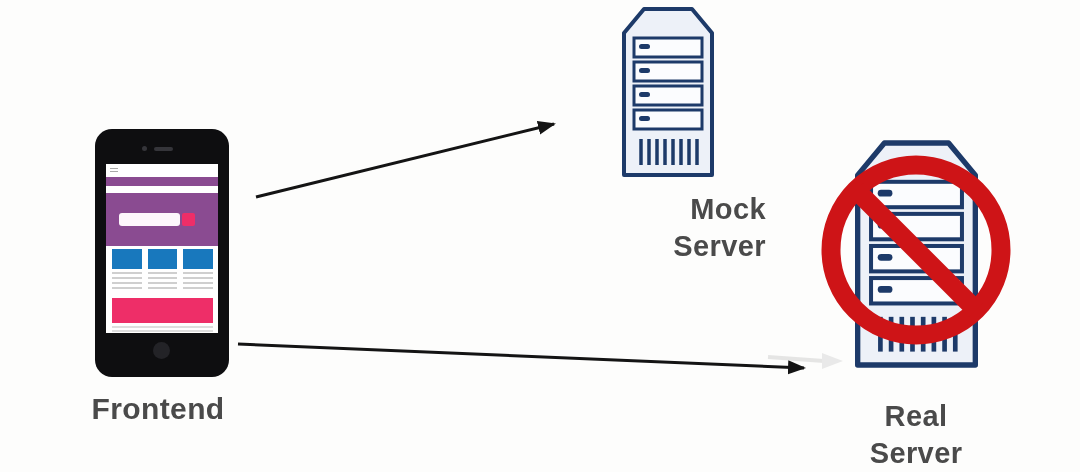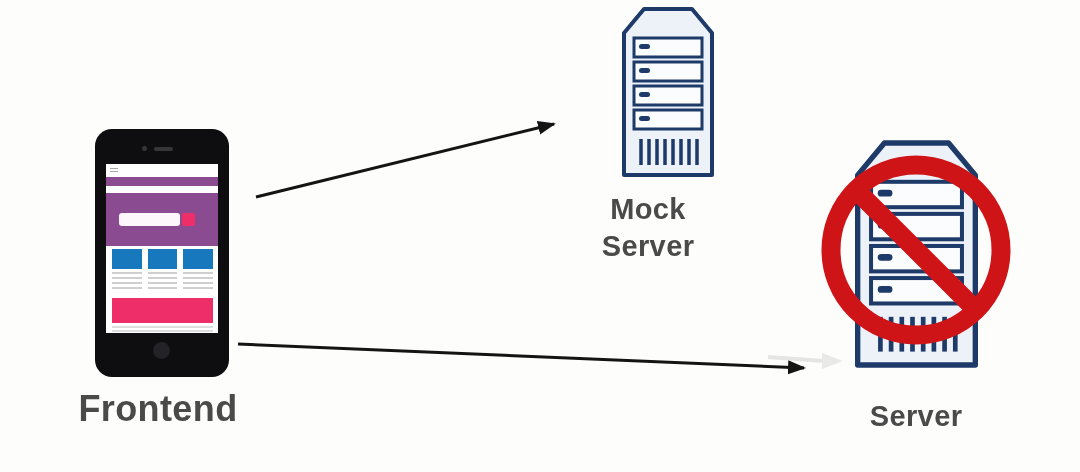--- a/index.html
+++ b/index.html
@@ -3,22 +3,22 @@
 <meta charset="utf-8">
 <style>
   html,body{margin:0;padding:0;background:#fdfdfc;}
   .canvas{position:relative;width:1080px;height:472px;background:#fdfdfc;
           font-family:"Liberation Sans",sans-serif;overflow:hidden;}
   .layer{position:absolute;left:0;top:0;pointer-events:none;}
 
   
   .node-label{position:absolute;text-align:center;font-weight:700;font-size:29px;
               line-height:37px;color:var(--c-label_text);letter-spacing:.4px;}
-  .label-frontend{left:18px;top:390px;width:280px;font-size:36px;line-height:38px;text-align:center;}
-  .label-mock{left:548px;top:191px;width:200px;}
+  .label-frontend{left:18px;top:390px;width:280px;font-size:30px;line-height:38px;text-align:center;}
+  .label-mock{left:566px;top:191px;width:200px;text-align:right;}
   .label-real{left:816px;top:398px;width:200px;}
   .node-label span{display:block;}
 
   
   .phone{position:absolute;left:95px;top:129px;width:134px;height:248px;
          background:var(--c-phone_black);border-radius:17px;}
   .cam{position:absolute;left:47px;top:17px;width:5px;height:5px;border-radius:50%;background:#35353a;}
   .speaker{position:absolute;left:59px;top:18px;width:19px;height:4px;border-radius:2px;background:#35353a;}
   .home{position:absolute;left:58px;top:213px;width:17px;height:17px;border-radius:50%;background:#232327;}
   .screen{position:absolute;left:11px;top:35px;width:112px;height:169px;background:#fff;overflow:hidden;}
@@ -145,16 +145,17 @@
   <svg class="real-server-svg" width="196" height="234" viewBox="0 0 196 234">
     <g>
       <use href="#server" x="37" y="2" width="123" height="228"></use>
     </g>
     <g fill="none" stroke="var(--c-red)">
       <circle cx="98" cy="112" r="85" stroke-width="19"></circle>
       <line x1="38" y1="52" x2="158" y2="172" stroke-width="19"></line>
     </g>
   </svg>
   <div class="node-label label-real">
+    <span>Real</span>
     <span>Server</span>
   </div>
 
 </div>
 
 </body></html>

